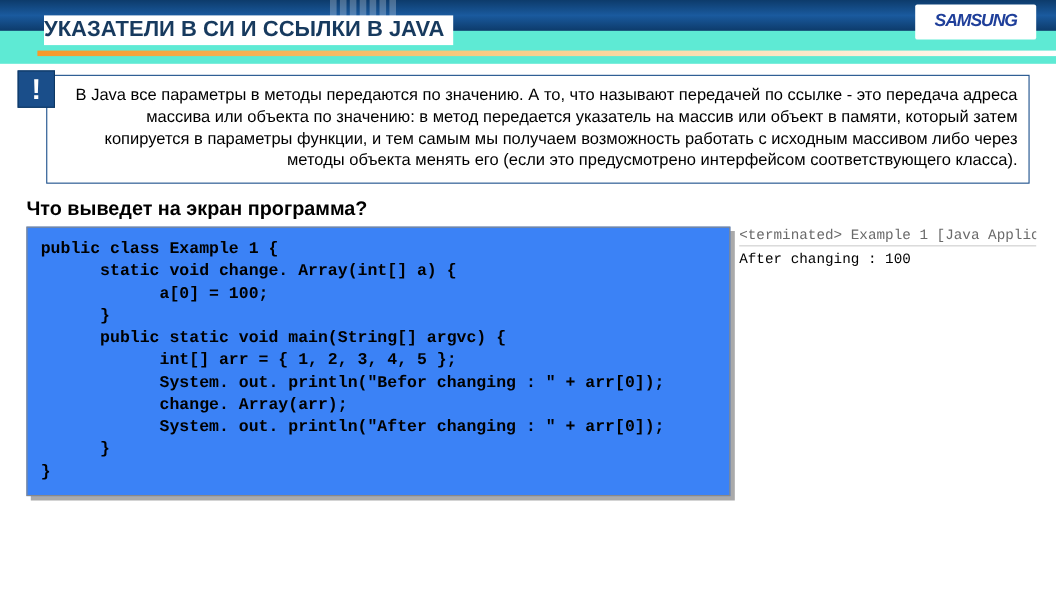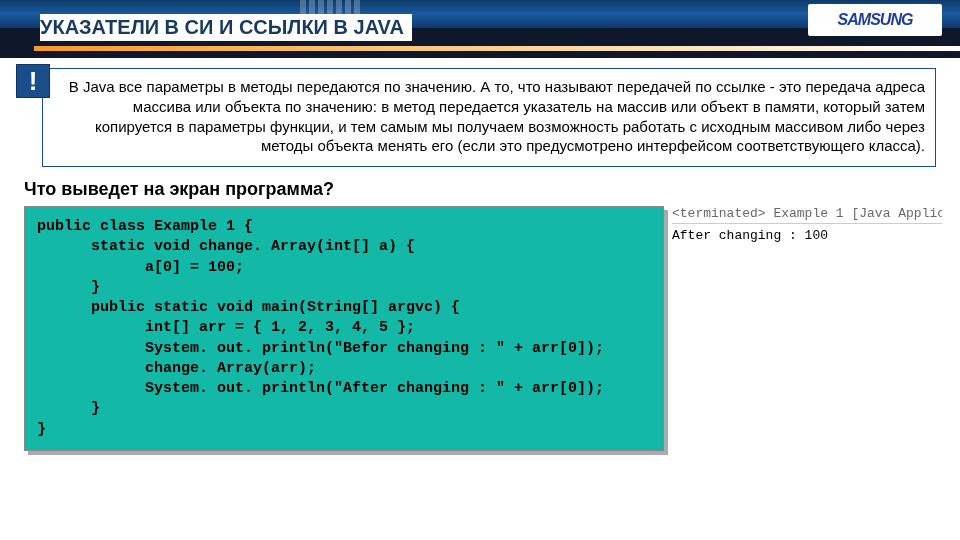--- a/index.html
+++ b/index.html
@@ -7,21 +7,21 @@
     width: 960px;
     height: 540px;
     background: #fff;
     font-family: Arial, Helvetica, sans-serif;
     position: relative;
     overflow: hidden;
   }
   .header-bar {
     position: relative;
     height: 58px;
-    background: #0f172a;
+    background: #5eead4;
   }
   .header-top {
     position: absolute;
     top: 0; left: 0; right: 0;
     height: 28px;
     background: linear-gradient(to bottom, #0d3b6b 0%, #1a5a9e 50%, #0d3b6b 100%);
   }
   .header-bottom {
     position: absolute;
     top: 46px; left: 34px; right: 0;
@@ -35,21 +35,21 @@
     font-size: 20px;
     font-weight: bold;
     color: #173a5e;
     background: #fff;
     padding: 2px 8px 2px 0;
     z-index: 2;
   }
   .logo {
     position: absolute;
     top: 4px; right: 18px;
-    width: 134px; height: 32px;
+    width: 110px; height: 32px;
     background: #fff;
     z-index: 3;
     display: flex;
     align-items: center;
     justify-content: center;
     font-family: Arial, sans-serif;
     font-weight: bold;
     font-style: italic;
     letter-spacing: -1px;
     font-size: 16px;
@@ -105,21 +105,21 @@
     font-weight: bold;
     color: #000;
   }
 
   .lower-row {
     position: relative;
     margin: 0 24px;
   }
   .code-block {
     position: relative;
-    background: #14b8a6;
+    background: #3b82f6;
     border: 1px solid #888;
     padding: 10px 12px;
     font-family: "Courier New", monospace;
     font-size: 15px;
     font-weight: bold;
     line-height: 1.35;
     white-space: pre;
     color: #000;
     z-index: 1;
     width: 640px;

